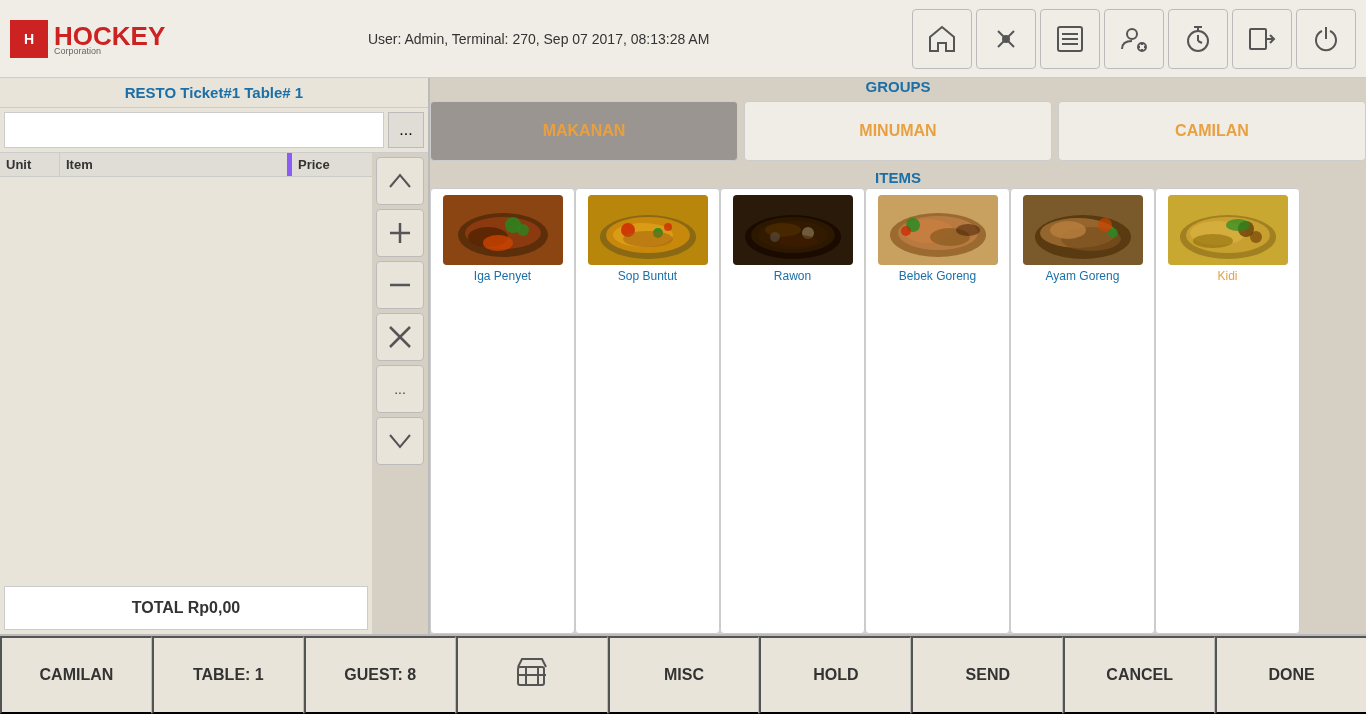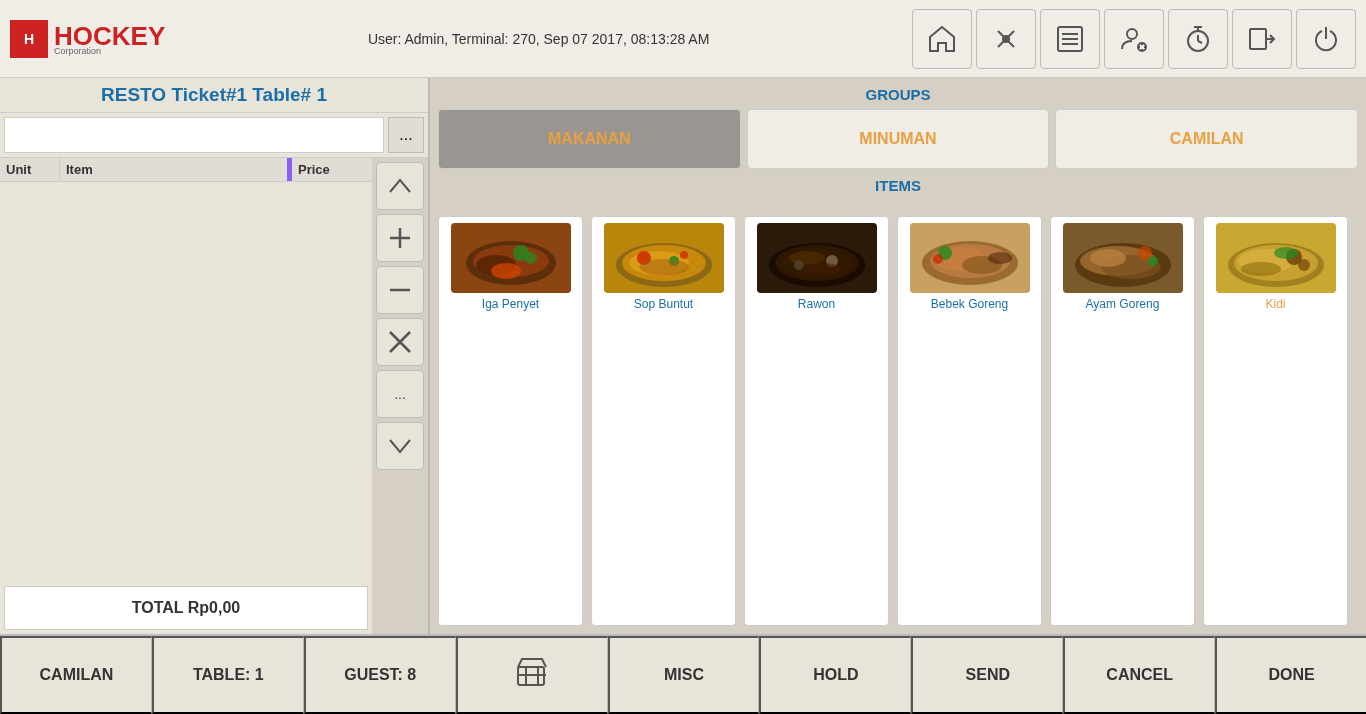--- a/index.html
+++ b/index.html
@@ -60,21 +60,21 @@
       width: 430px;
       background: #e8e4da;
       display: flex;
       flex-direction: column;
       border-right: 2px solid #bbb;
     }
     .ticket-title {
       text-align: center;
       color: #1a6fa8;
       font-weight: bold;
-      font-size: 19px;
+      font-size: 15px;
       padding: 6px;
       border-bottom: 1px solid #ccc;
     }
     .order-input-row {
       display: flex;
       border-bottom: 1px solid #ccc;
     }
     .order-input {
       flex: 1;
       height: 36px;
@@ -142,21 +142,20 @@
       font-weight: bold;
       color: #333;
     }
 
     
     .right-panel {
       flex: 1;
       display: flex;
       flex-direction: column;
       background: #d6d0c4;
-      padding: 8px;
     }
     .groups-label {
       text-align: center;
       color: #1a6fa8;
       font-weight: bold;
       font-size: 15px;
       margin-bottom: 6px;
     }
     .groups-row {
       display: flex;
@@ -178,26 +177,25 @@
     }
     .group-btn.inactive {
       background: #f0ede6;
       color: #e8a040;
     }
     .items-label {
       text-align: center;
       color: #1a6fa8;
       font-weight: bold;
       font-size: 15px;
-      margin-bottom: 22px;
+      margin-bottom: 2px;
     }
     .items-grid {
       display: flex;
       flex-wrap: wrap;
-      gap: 8px;
       background: #d6d0c4;
       flex: 1;
     }
     .item-card {
       width: 145px;
       background: white;
       border: 1px solid #ccc;
       border-radius: 4px;
       display: flex;
       flex-direction: column;

